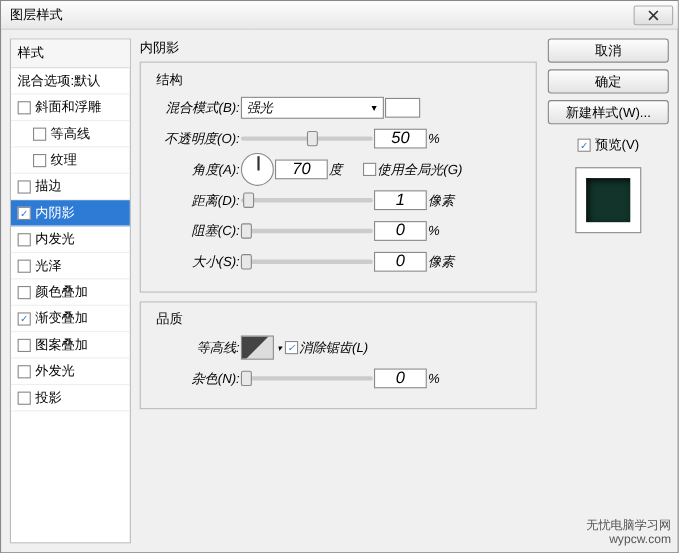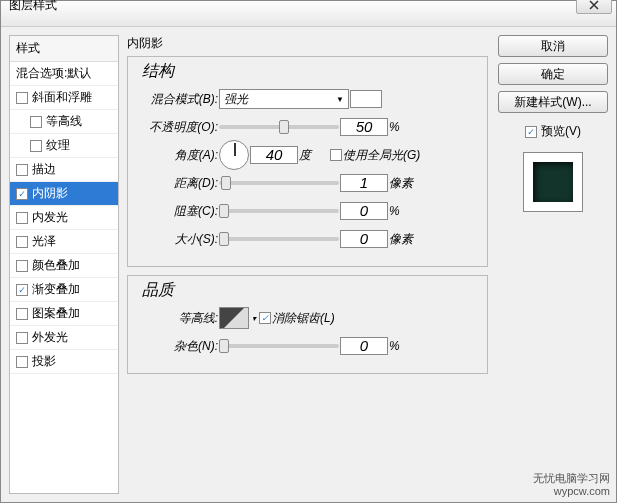--- a/index.html
+++ b/index.html
@@ -1,32 +1,32 @@
 <!DOCTYPE html>
 <html><head>
 <meta charset="utf-8">
 <style>
 * { box-sizing: border-box; margin: 0; padding: 0; }
 body { font-family: "Microsoft YaHei", SimSun, sans-serif; font-size: 12px; background: #fff; }
 .dialog { width: 617px; height: 503px; border: 1px solid #888; background: #f0f0f0; position: relative; }
-.titlebar { height: 26px; background: linear-gradient(#fdfdfd, #e8e8e8); border-bottom: 1px solid #ccc; display: flex; align-items: flex-end; padding: 12px 4px; }
+.titlebar { height: 26px; background: linear-gradient(#fdfdfd, #e8e8e8); border-bottom: 1px solid #ccc; display: flex; align-items: center; padding: 0 4px; }
 .titlebar .title { flex: 1; font-size: 12px; padding-left: 4px; }
 .close-btn { width: 36px; height: 18px; border: 1px solid #aaa; background: linear-gradient(#f8f8f8,#e0e0e0); display: flex; align-items: center; justify-content: center; border-radius: 2px; cursor: pointer; }
 .body { display: flex; height: calc(100% - 26px); padding: 8px; gap: 8px; }
 .sidebar { width: 110px; border: 1px solid #bbb; background: #fff; }
 .sidebar-header { padding: 4px 6px; border-bottom: 1px solid #ddd; background: #f6f6f6; }
 .sidebar-item { padding: 3px 6px; display: flex; align-items: center; gap: 4px; cursor: pointer; border-bottom: 1px solid #eee; }
 .sidebar-item.selected { background: #2e7bd6; color: #fff; }
 .sidebar-item.indent { padding-left: 20px; }
 .chk { width: 12px; height: 12px; border: 1px solid #888; background: #fff; display: inline-flex; align-items: center; justify-content: center; font-size: 9px; color: #2e7bd6; }
 .chk.checked::after { content: "✓"; }
 .main { flex: 1; display: flex; gap: 10px; }
 .center { flex: 1; }
 .fieldset { border: 1px solid #bbb; padding: 8px 10px 10px; margin-bottom: 8px; background: #f0f0f0; }
-.fieldset .legend { font-size: 16px; margin-top: -16px; background: #f0f0f0; display: inline-block; padding: 0 4px; font-style: italic; }
+.fieldset .legend { font-size: 12px; margin-top: -16px; background: #f0f0f0; display: inline-block; padding: 0 4px; }
 .row { display: flex; align-items: center; margin: 6px 0; gap: 1px; height: 22px; font-style: italic; }
 .lbl { width: 80px; text-align: right; }
 .combo { flex: 0 0 130px; height: 20px; border: 1px solid #888; background: #fff; display: flex; align-items: center; padding: 0 4px; justify-content: space-between; }
 .combo .arrow { font-size: 8px; }
 .swatch { width: 32px; height: 18px; border: 1px solid #888; background: #fff; }
 .slider { flex: 0 0 120px; height: 4px; background: #ccc; position: relative; border-radius: 2px; }
 .slider .thumb { position: absolute; top: -5px; width: 10px; height: 14px; background: #e8e8e8; border: 1px solid #888; border-radius: 2px; }
 .numbox { width: 48px; height: 18px; border: 1px solid #888; background: #fff; text-align: center; font-size: 15px; line-height: 16px; }
 .unit { width: 30px; }
 .angle-dial { width: 30px; height: 30px; border: 1px solid #888; border-radius: 50%; background: #fff; position: relative; }
@@ -136,21 +136,21 @@
               </div>
             <div class="numbox">50</div>
             <span class="unit">%</span>
           </div>
 
           <div class="row">
             <span class="lbl">角度(A):</span>
             <div class="angle-dial">
                 <div class="needle"></div>
               </div>
-            <div class="numbox">40</div>
+            <div class="numbox">70</div>
             <span class="unit">度</span>
             <span class="chk"></span>
             <span>使用全局光(G)</span>
           </div>
 
           <div class="row">
             <span class="lbl">距离(D):</span>
             <div class="slider">
                 <div class="thumb" style="left:2%"></div>
               </div>

